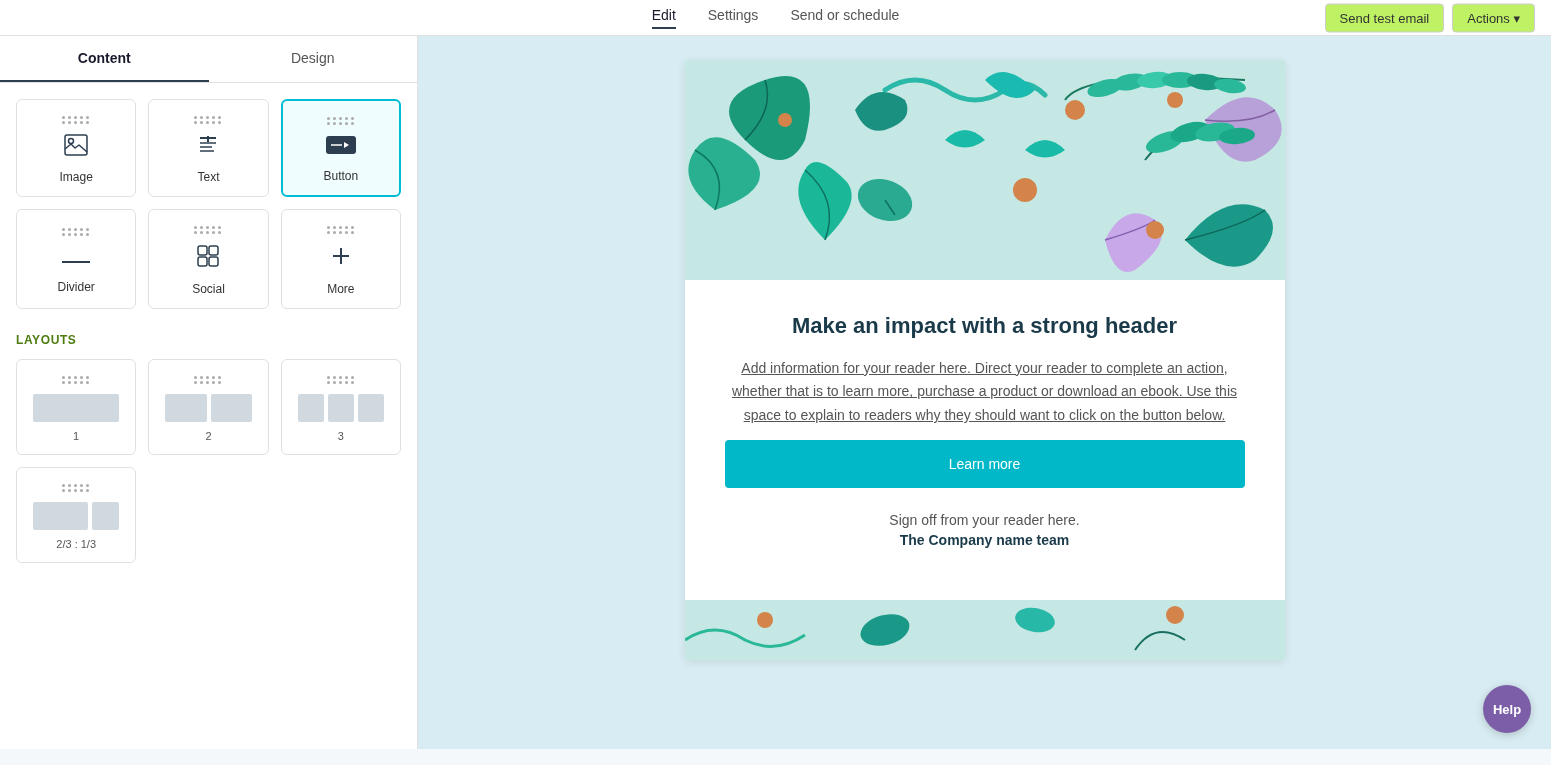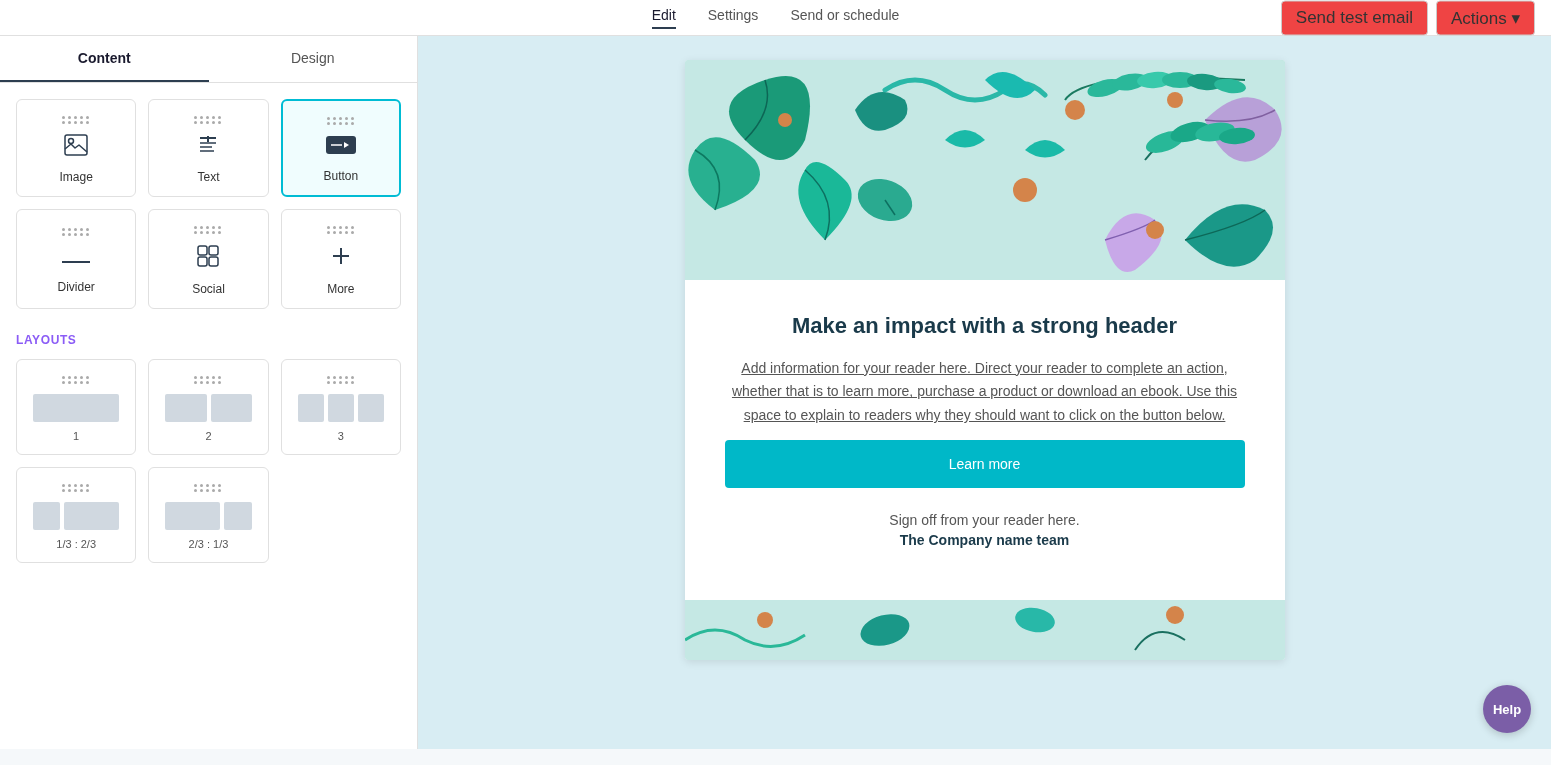--- a/index.html
+++ b/index.html
@@ -33,25 +33,25 @@
     }
     .top-nav-right {
       position: absolute;
       right: 16px;
       top: 50%;
       transform: translateY(-50%);
       display: flex;
       gap: 8px;
     }
     .btn-outline {
-      background: #ef4444;
+      background: #bef264;
       border: 1px solid #ccc;
       border-radius: 4px;
       padding: 6px 14px;
-      font-size: 17px;
+      font-size: 13px;
       color: #333;
       cursor: pointer;
     }
     .btn-actions {
       display: flex;
       align-items: center;
       gap: 4px;
     }
 
     
@@ -131,21 +131,21 @@
       width: 3px;
       height: 3px;
       background: #aaa;
       border-radius: 50%;
     }
 
     
     .section-title {
       font-size: 12px;
       font-weight: 700;
-      color: #8b5cf6;
+      color: #4d7c0f;
       letter-spacing: 0.05em;
       padding: 8px 16px 4px;
       text-transform: uppercase;
     }
     .layouts-grid {
       display: grid;
       grid-template-columns: 1fr 1fr 1fr;
       gap: 12px;
       padding: 8px 16px 16px;
     }
@@ -500,39 +500,20 @@
             <div class="block-dot"></div>
         </div>
         <div class="layout-preview">
           <div class="layout-col"></div>
           <div class="layout-col"></div>
           <div class="layout-col"></div>
         </div>
         <span class="layout-label">3</span>
       </div>
 
-      <div class="block-item layout-item">
-        <div class="block-dots">
-          <div class="block-dot"></div>
-            <div class="block-dot"></div>
-            <div class="block-dot"></div>
-            <div class="block-dot"></div>
-            <div class="block-dot"></div>
-          <div class="block-dot"></div>
-            <div class="block-dot"></div>
-            <div class="block-dot"></div>
-            <div class="block-dot"></div>
-            <div class="block-dot"></div>
-        </div>
-        <div class="layout-preview" style="gap:4px">
-          <div class="layout-col" style="flex:1"></div>
-          <div class="layout-col" style="flex:2"></div>
-        </div>
-        <span class="layout-label">1/3 : 2/3</span>
-      </div>
 
       <div class="block-item layout-item">
         <div class="block-dots">
           <div class="block-dot"></div>
             <div class="block-dot"></div>
             <div class="block-dot"></div>
             <div class="block-dot"></div>
             <div class="block-dot"></div>
           <div class="block-dot"></div>
             <div class="block-dot"></div>

